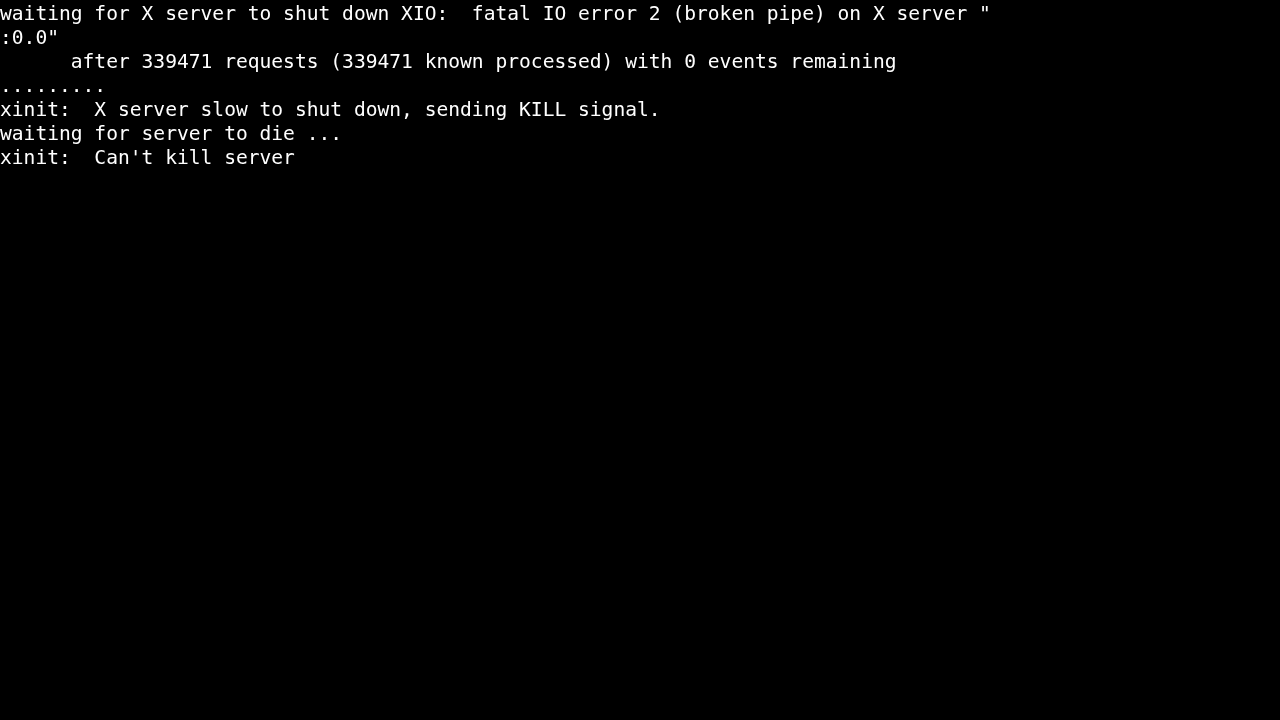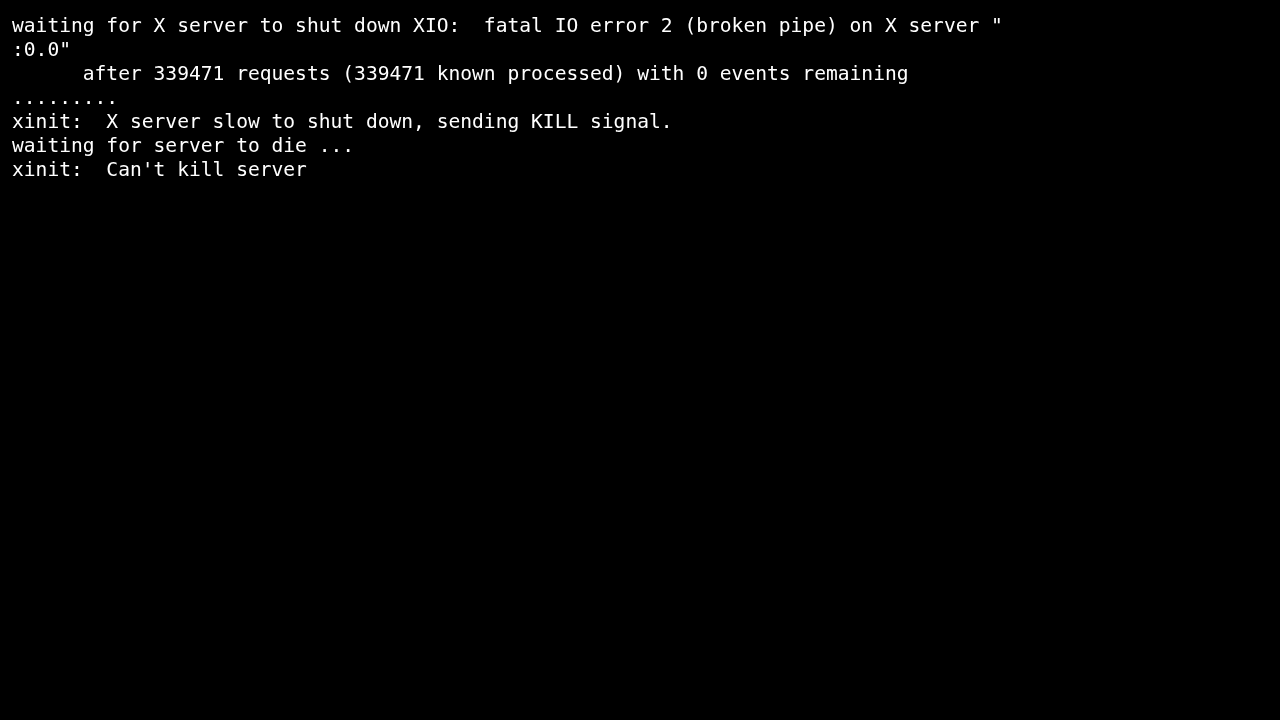--- a/index.html
+++ b/index.html
@@ -15,21 +15,21 @@
   }
   #console-screen {
     width: 1280px;
     height: 720px;
     background: #000000;
     color: #ffffff;
     font-family: "DejaVu Sans Mono", "Liberation Mono", monospace;
     font-size: 19.6px;
     line-height: 24px;
     letter-spacing: 0px;
-    padding: 12px;
+    padding: 0;
     box-sizing: border-box;
     position: relative;
   }
   #console-output {
     margin: 0;
     padding: 2px 0 0 0;
     white-space: pre;
     font-family: inherit;
     font-size: inherit;
     line-height: 24px;

